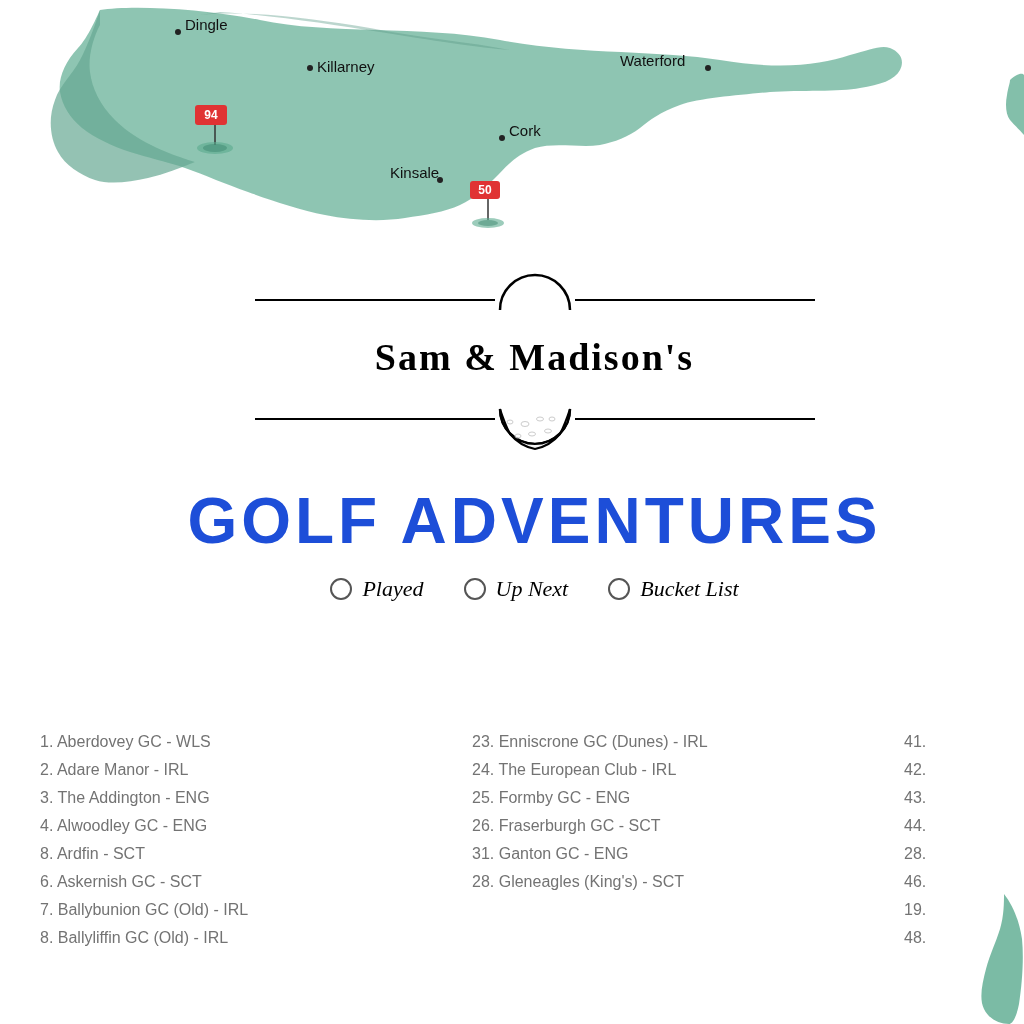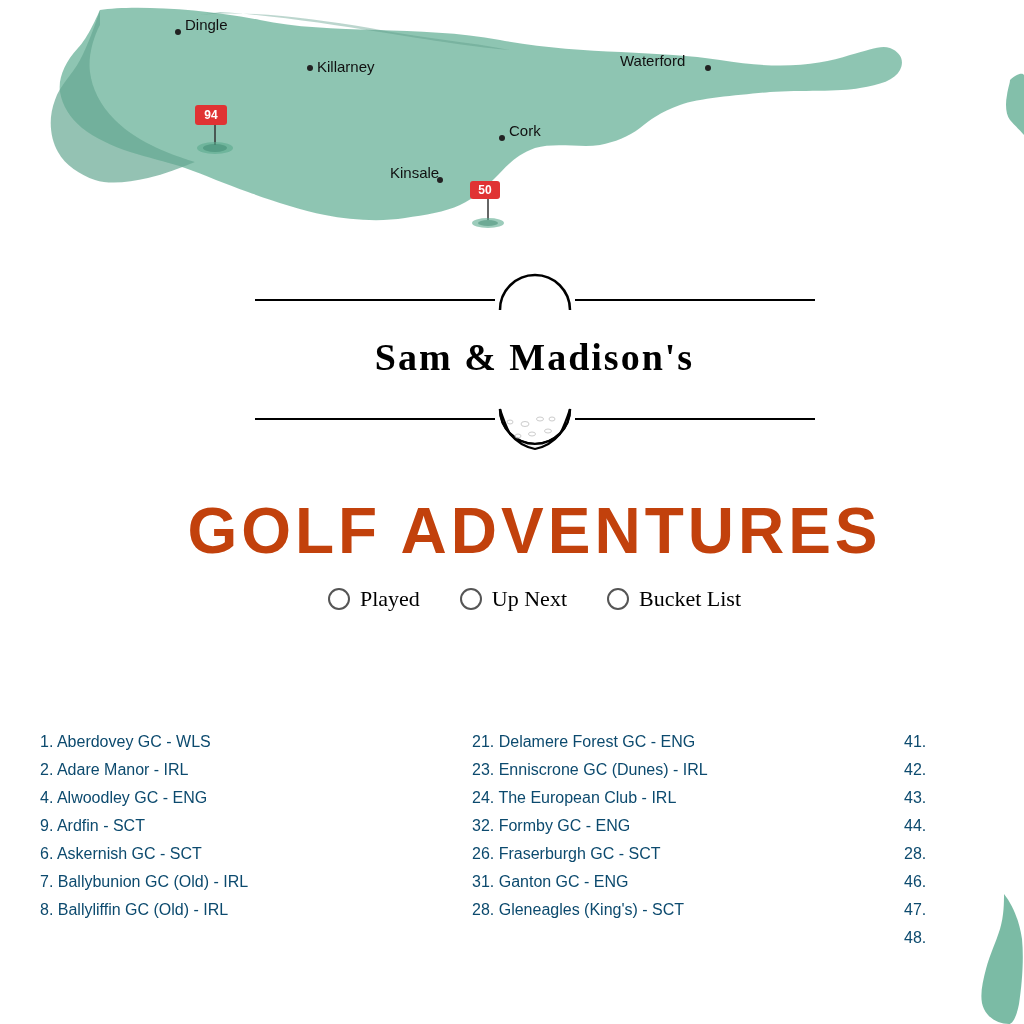--- a/index.html
+++ b/index.html
@@ -58,22 +58,22 @@
       z-index: 3;
       white-space: nowrap;
     }
 
     .golf-adventures-title {
       font-family: 'Arial Black', 'Arial', sans-serif;
       font-size: 64px;
       font-weight: 900;
       letter-spacing: 4px;
       text-align: center;
-      margin-top: 20px;
-      color: #c2410c;
+      margin-top: 10px;
+      color: #1d4ed8;
     }
 
     
     .legend {
       display: flex;
       align-items: center;
       gap: 40px;
       margin-top: 18px;
       margin-bottom: 30px;
     }
@@ -88,20 +88,21 @@
       width: 22px;
       height: 22px;
       border-radius: 50%;
       border: 2px solid #555;
       background: transparent;
       flex-shrink: 0;
     }
 
     .legend-label {
       font-family: Georgia, 'Times New Roman', serif;
+      font-style: italic;
       font-size: 22px;
       color: #000;
     }
 
     
     .course-list-section {
       position: absolute;
       top: 730px;
       left: 0;
       width: 100%;
@@ -117,21 +118,21 @@
 
     .course-column {
       display: flex;
       flex-direction: column;
       gap: 4px;
     }
 
     .course-item {
       font-family: Arial, Helvetica, sans-serif;
       font-size: 16px;
-      color: #0c4a6e;
+      color: #737373;
       line-height: 1.5;
       white-space: nowrap;
     }
   </style>
 </head>
 <body>
 
 <div class="map-area">
   <svg class="map-svg" viewBox="0 0 1024 260" xmlns="http://www.w3.org/2000/svg">
 
@@ -235,43 +236,43 @@
       <span class="legend-label">Bucket List</span>
     </div>
   </div>
 </div>
 
 <div class="course-list-section">
   <div class="course-list-grid">
     <div class="course-column" id="col1">
         <div class="course-item">1. Aberdovey GC - WLS</div>
         <div class="course-item">2. Adare Manor - IRL</div>
+        <div class="course-item">3. The Addington - ENG</div>
         <div class="course-item">4. Alwoodley GC - ENG</div>
-        <div class="course-item">9. Ardfin - SCT</div>
+        <div class="course-item">8. Ardfin - SCT</div>
         <div class="course-item">6. Askernish GC - SCT</div>
         <div class="course-item">7. Ballybunion GC (Old) - IRL</div>
         <div class="course-item">8. Ballyliffin GC (Old) - IRL</div>
       </div>
     <div class="course-column" id="col2">
-        <div class="course-item">21. Delamere Forest GC - ENG</div>
         <div class="course-item">23. Enniscrone GC (Dunes) - IRL</div>
         <div class="course-item">24. The European Club - IRL</div>
-        <div class="course-item">32. Formby GC - ENG</div>
+        <div class="course-item">25. Formby GC - ENG</div>
         <div class="course-item">26. Fraserburgh GC - SCT</div>
         <div class="course-item">31. Ganton GC - ENG</div>
         <div class="course-item">28. Gleneagles (King's) - SCT</div>
       </div>
     <div class="course-column" id="col3">
         <div class="course-item">41.</div>
         <div class="course-item">42.</div>
         <div class="course-item">43.</div>
         <div class="course-item">44.</div>
         <div class="course-item">28.</div>
         <div class="course-item">46.</div>
-        <div class="course-item">47.</div>
+        <div class="course-item">19.</div>
         <div class="course-item">48.</div>
       </div>
   </div>
 </div>
 
 <div style="position:absolute; bottom:0; right:0; width:80px; height:130px;">
   <svg viewBox="0 0 80 130" xmlns="http://www.w3.org/2000/svg" width="80" height="130">
     <path d="M 60 0 C 68 10, 75 25, 78 45 C 80 65, 78 90, 75 110 C 72 125, 68 130, 65 130 C 55 130, 45 125, 40 115 C 35 105, 38 90, 42 75 C 46 60, 52 48, 56 35 C 60 22, 60 8, 60 0 Z" fill="#5aaa8e" opacity="0.8"></path>
   </svg>
 </div>

